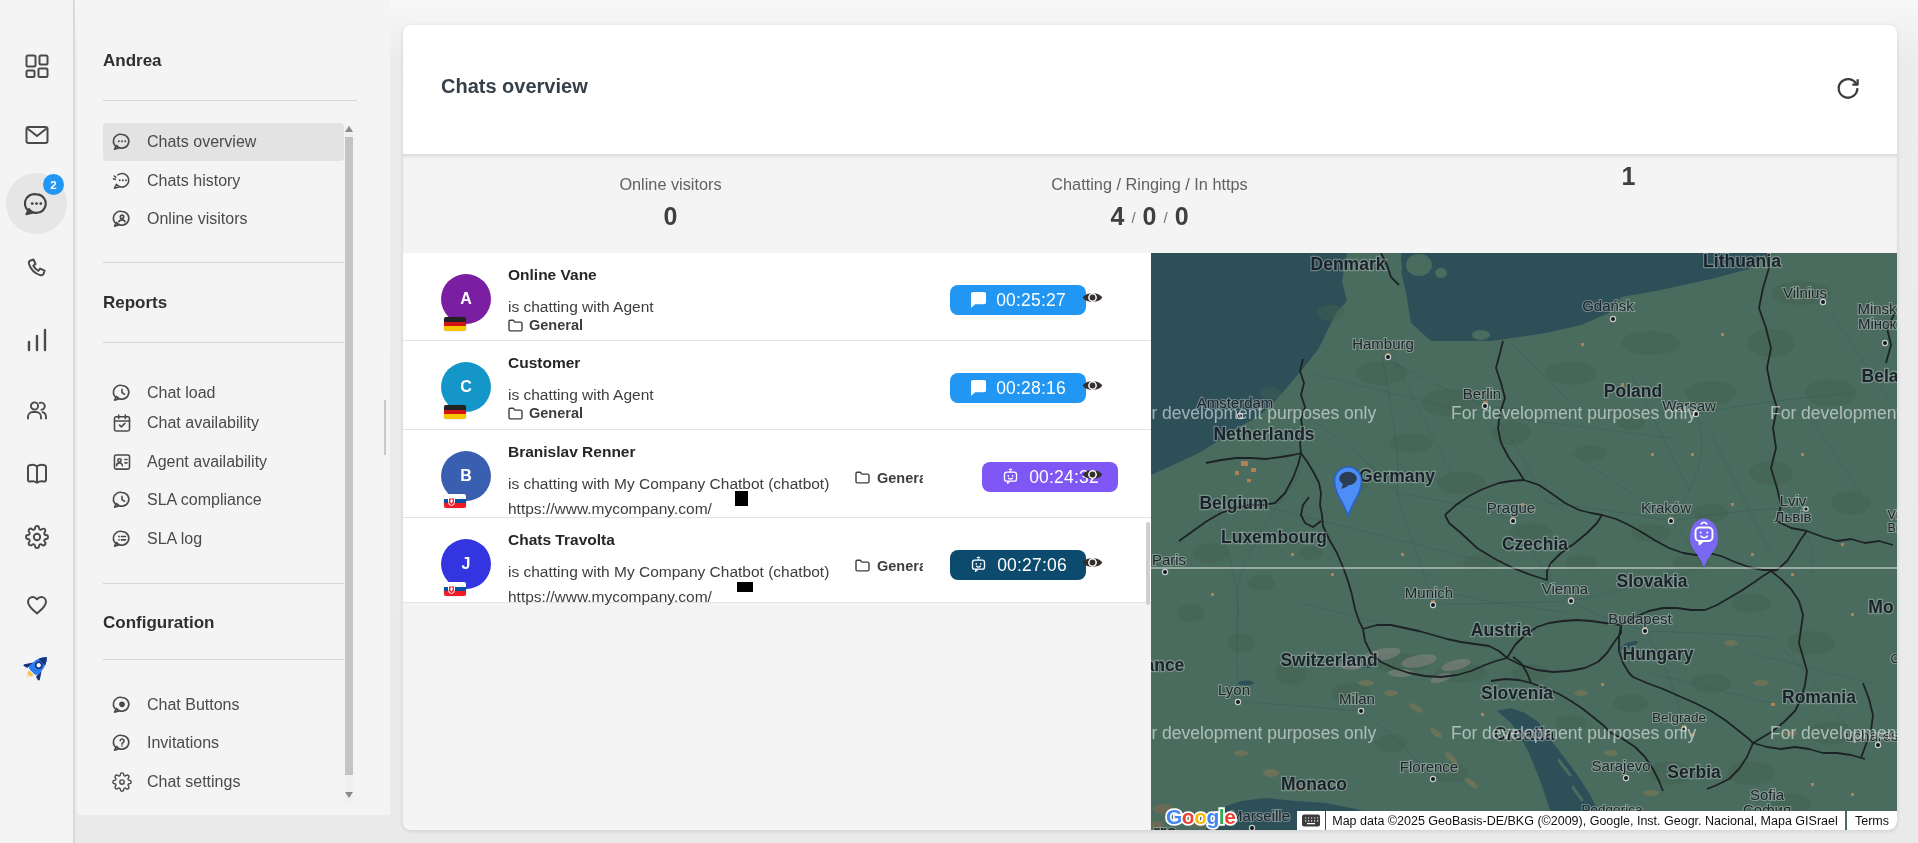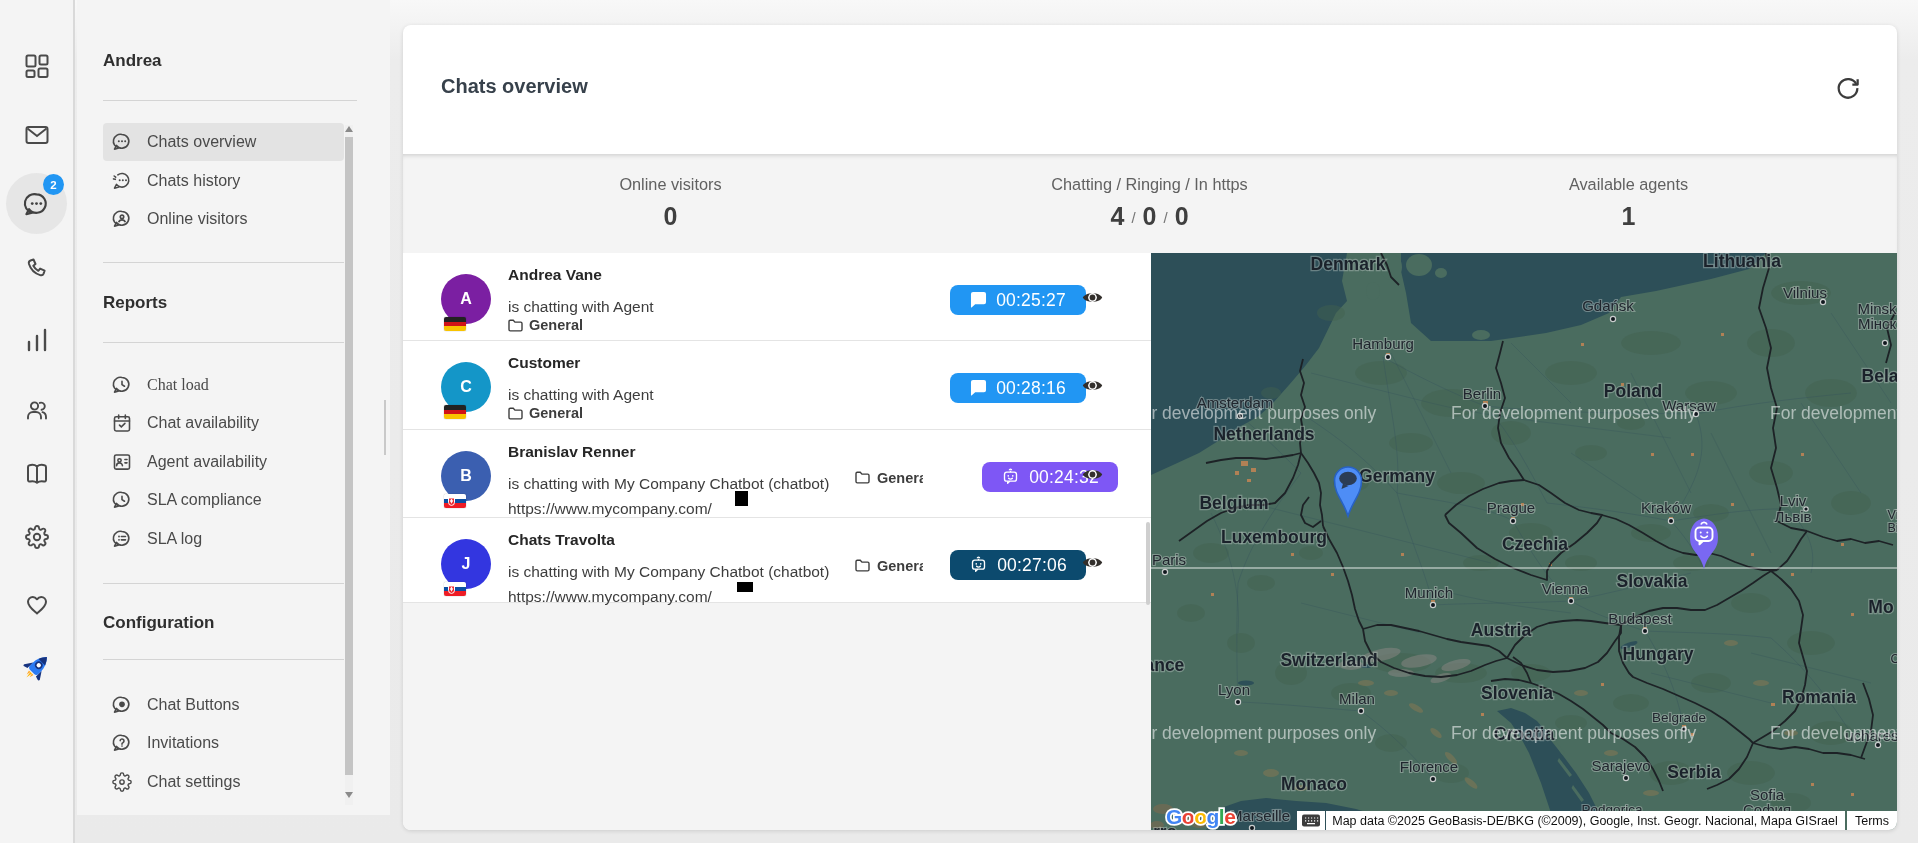--- a/index.html
+++ b/index.html
@@ -109,21 +109,21 @@
   <div class="navitem" style="top:200px;">
     <svg width="20" height="20" viewBox="0 0 24 24" fill="none" stroke="#4a4a4a" stroke-width="1.9">
         <path d="M12 3 a8.2 8.2 0 1 1 -6.6 13.1 L3 20.6 l5.1 -1.3 A8.2 8.2 0 0 1 12 3 Z" stroke-linejoin="round"></path>
         <circle cx="12" cy="9.4" r="2.1"></circle>
         <path d="M8 16 a4.2 4.2 0 0 1 8 0"></path>
       </svg>
     Online visitors</div>
   <div class="navhr" style="top:262px;width:241px;"></div>
   <div class="navhead" style="top:293px;">Reports</div>
   <div class="navhr" style="top:342px;width:241px;"></div>
-  <div class="navitem" style="top:366px;font-family:Liberation Serif, serif;">
+  <div class="navitem" style="top:374px;">
     <svg width="20" height="20" viewBox="0 0 24 24" fill="none" stroke="#4a4a4a" stroke-width="1.9">
         <path d="M12 3 a8.2 8.2 0 1 1 -6.6 13.1 L3 20.6 l5.1 -1.3 A8.2 8.2 0 0 1 12 3 Z" stroke-linejoin="round"></path>
         <path d="M12 7.5 V11.5 L15 13.5" stroke-linecap="round"></path>
       </svg>
     Chat load</div>
   <div class="navitem" style="top:404px;">
     <svg width="20" height="20" viewBox="0 0 24 24" fill="none" stroke="#4a4a4a" stroke-width="1.9">
         <rect x="3" y="4.5" width="18" height="17" rx="2"></rect>
         <path d="M3 9.5 H21 M8 2.5 v4 M16 2.5 v4 M9 14.5 l2.2 2.2 L15.5 12.5" stroke-linecap="round"></path>
       </svg>
@@ -185,33 +185,32 @@
   <div id="stats">
     <div class="statcol" style="left:28px;">
         <div class="statlab">Online visitors</div>
         <div class="statnum">0</div>
       </div>
     <div class="statcol" style="left:507px;">
         <div class="statlab">Chatting / Ringing / In https</div>
         <div class="statnum">4<span class="slash">/</span>0<span class="slash">/</span>0</div>
       </div>
     <div class="statcol" style="left:986px;">
-        <div class="statlab">Available agents</div>
         <div class="statnum">1</div>
       </div>
   </div>
   <div id="list">
     <div class="row" style="top:0;height:88px;">
       <div class="avatar" style="background:#7b1fa2;">A</div>
       <div class="flag">
           <div style="height:4.67px;background:#222;"></div>
           <div style="height:4.67px;background:#d01317;"></div>
           <div style="height:4.66px;background:#f8c300;"></div>
         </div>
-      <div class="rname">Andrea Vane</div>
+      <div class="rname">Online Vane</div>
       <div class="rstat">is chatting with Agent</div>
       <div class="rfold">
           <svg width="15" height="13" viewBox="0 0 16 14" fill="none" stroke="#3d3d3d" stroke-width="1.5">
             <path d="M1 2.8 a1.4 1.4 0 0 1 1.4 -1.4 h3.2 l1.8 2 h6.2 a1.4 1.4 0 0 1 1.4 1.4 v6.6 a1.4 1.4 0 0 1 -1.4 1.4 h-11.2 a1.4 1.4 0 0 1 -1.4 -1.4 Z"></path>
           </svg>
           <span style="margin-left:6px;">General</span>
         </div>
       <div class="badge" style="background:#2196f3;"><svg width="17" height="16" viewBox="0 0 18 17">
             <path d="M1 2.2 A2.2 2.2 0 0 1 3.2 0 H14.8 A2.2 2.2 0 0 1 17 2.2 V10.8 A2.2 2.2 0 0 1 14.8 13 H5.5 L1.6 16.4 A0.35 0.35 0 0 1 1 16.1 Z" fill="#fff"></path>
           </svg>00:25:27</div>

